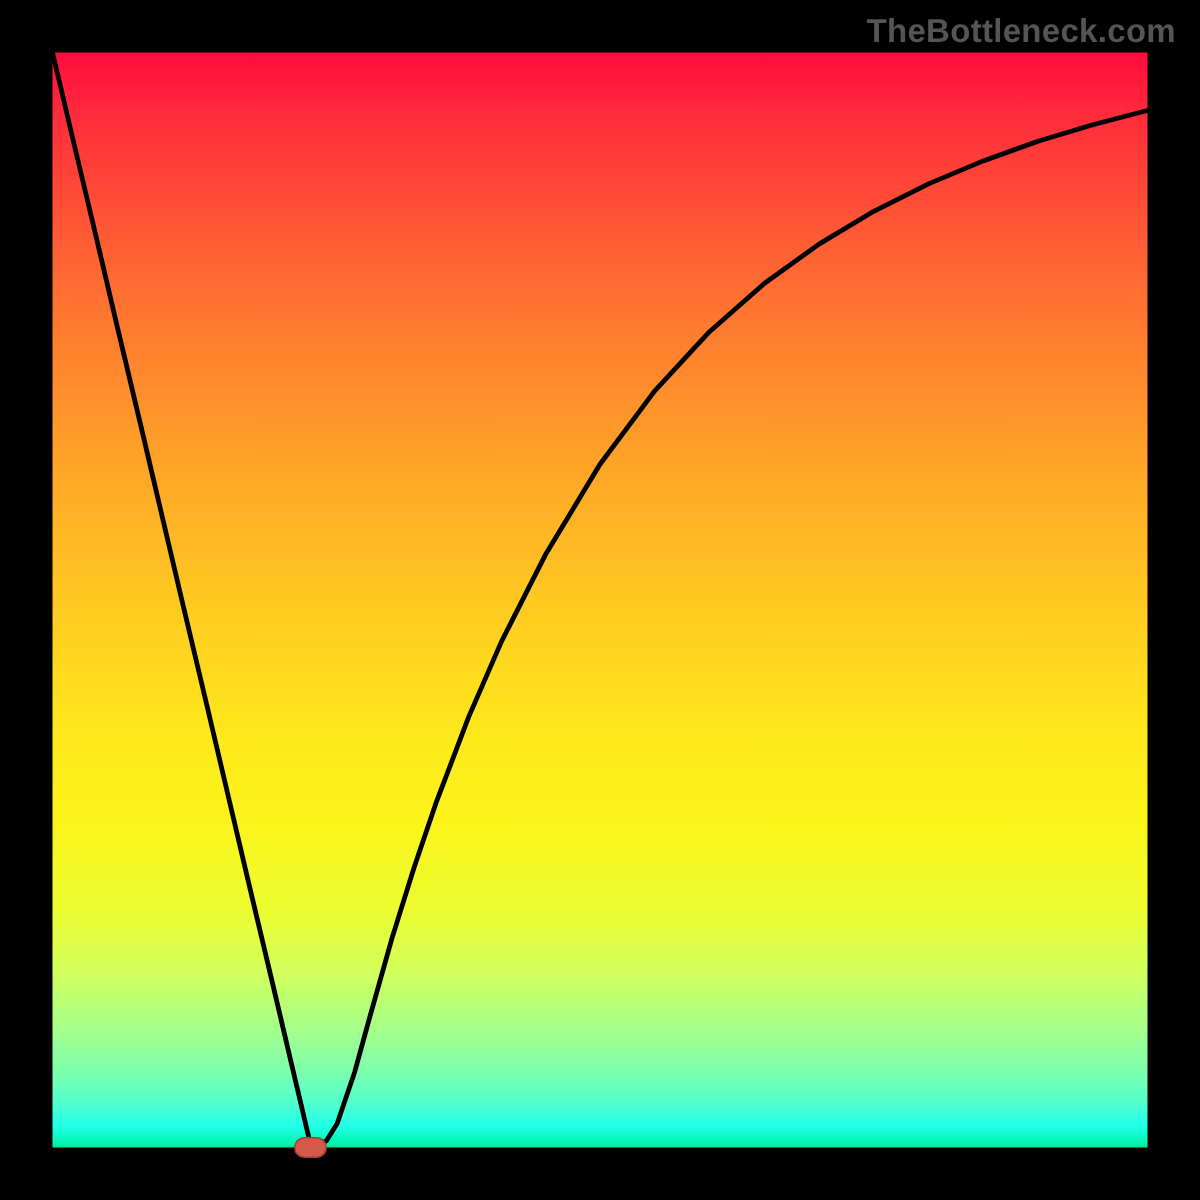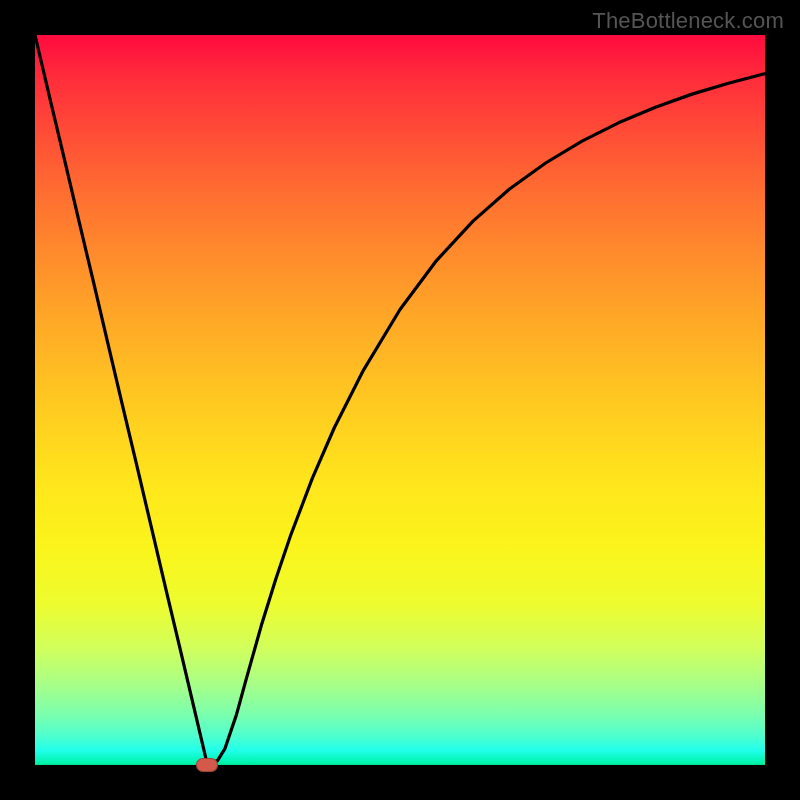--- a/index.html
+++ b/index.html
@@ -47,21 +47,21 @@
       #00f3ad 99.7%,
       #00e38d 100%
     );
   }
   .source-label {
     position: absolute;
     top: 8px;
     right: 16px;
     color: #555;
     font-size: 22px;
-    font-weight: 400;
+    font-weight: 700;
     letter-spacing: 0.2px;
     user-select: none;
   }
   svg.curve {
     position: absolute;
     left: 35px;
     top: 35px;
     width: 730px;
     height: 730px;
     overflow: visible;

